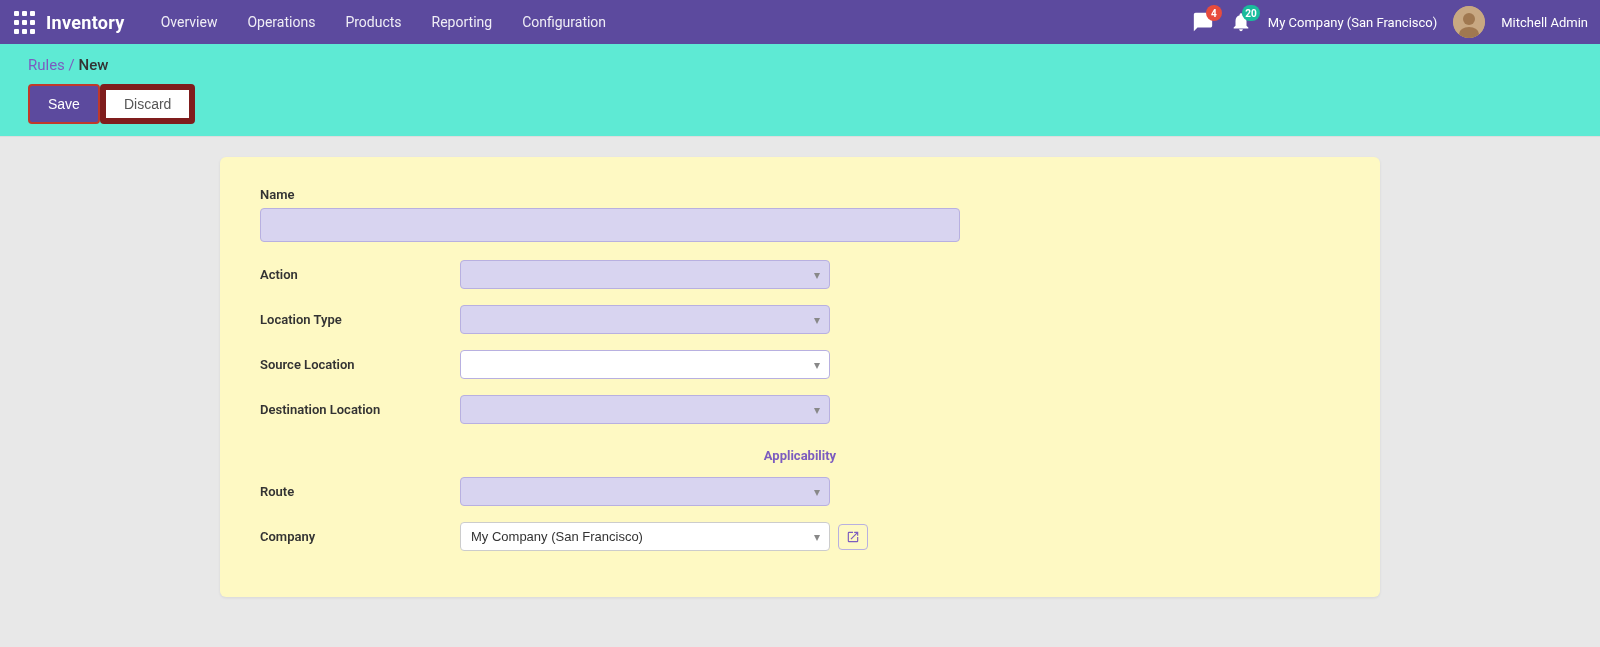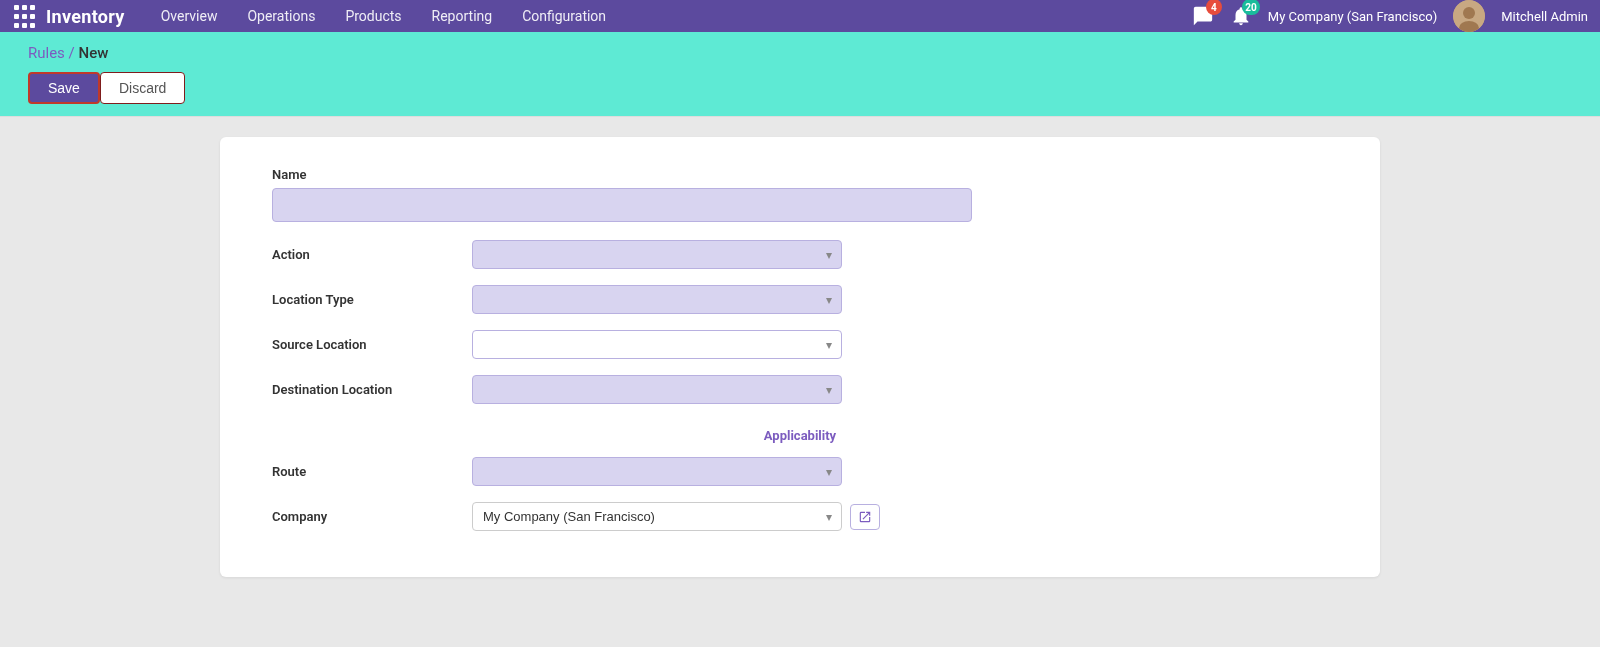--- a/index.html
+++ b/index.html
@@ -1,21 +1,21 @@
 <!DOCTYPE html>
 <html><head>
   <meta charset="utf-8">
   <style>
     * { margin: 0; padding: 0; box-sizing: border-box; }
     body { font-family: -apple-system, BlinkMacSystemFont, 'Segoe UI', Roboto, sans-serif; font-size: 14px; background: #e8e8e8; }
 
     
     .topnav {
       background: #5c4a9e;
-      height: 32px;
+      height: 44px;
       display: flex;
       align-items: center;
       padding: 0 12px;
       color: white;
     }
     .topnav-grid-icon {
       width: 24px; height: 24px; margin-right: 10px; cursor: pointer;
       display: flex; flex-wrap: wrap; gap: 3px; align-items: center; justify-content: center;
     }
     .topnav-grid-icon span {
@@ -70,32 +70,32 @@
     .breadcrumb {
       font-size: 15px; color: #666; margin-bottom: 10px;
     }
     .breadcrumb span { color: #7c5cbf; cursor: pointer; }
     .toolbar-buttons { display: flex; }
     .btn-save {
       background: #5c4a9e; color: white; border: 2px solid #c0392b;
       padding: 6px 18px; border-radius: 4px; cursor: pointer; font-size: 14px; font-weight: 500;
     }
     .btn-discard {
-      background: white; color: #555; border: 1px solid #7f1d1d;
+      background: white; color: #555; border: 6px solid #7f1d1d;
       padding: 6px 18px; border-radius: 4px; cursor: pointer; font-size: 14px;
     }
 
     
     .content-area {
       padding: 20px 60px;
     }
     .form-card {
-      background: #ffffff;
+      background: #fef9c3;
       border-radius: 6px;
-      padding: 30px 52px;
+      padding: 30px 40px;
       max-width: 1160px;
       margin: 0 auto;
       box-shadow: 0 1px 3px rgba(0,0,0,0.08);
     }
 
     
     .field-group { margin-bottom: 18px; }
     .field-label {
       font-size: 13px; font-weight: 600; color: #333; margin-bottom: 6px; display: block;
     }

